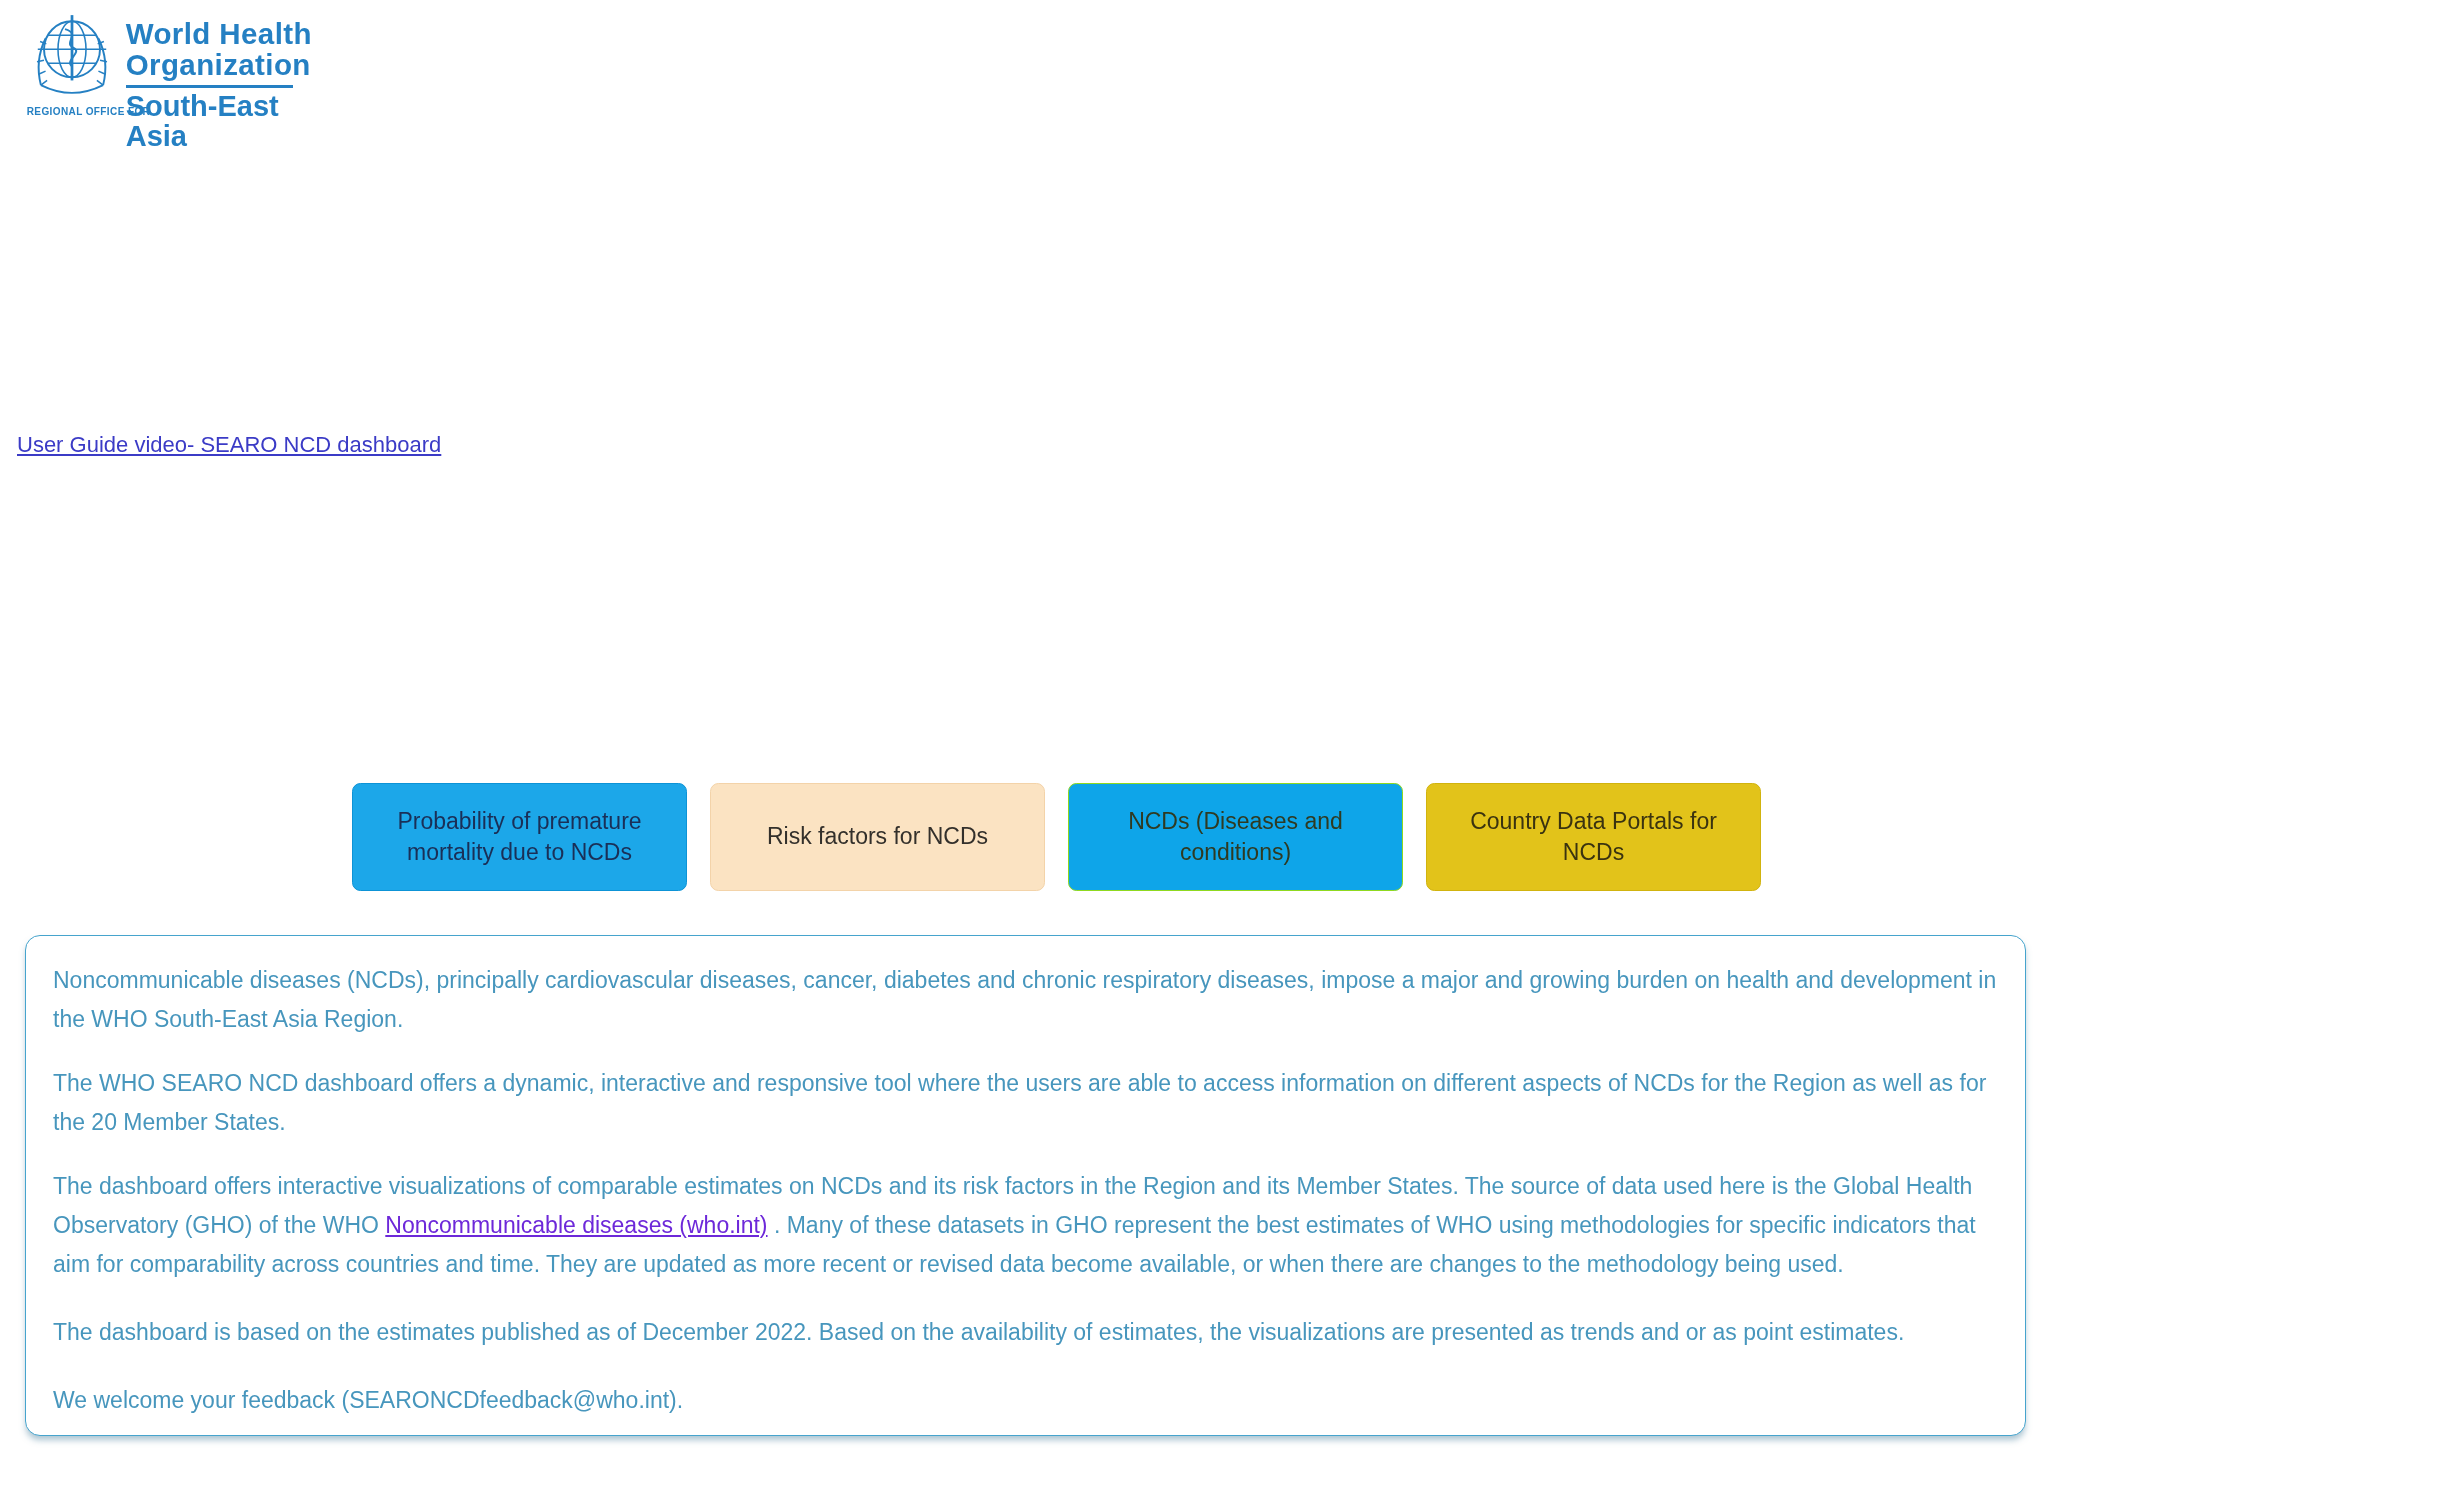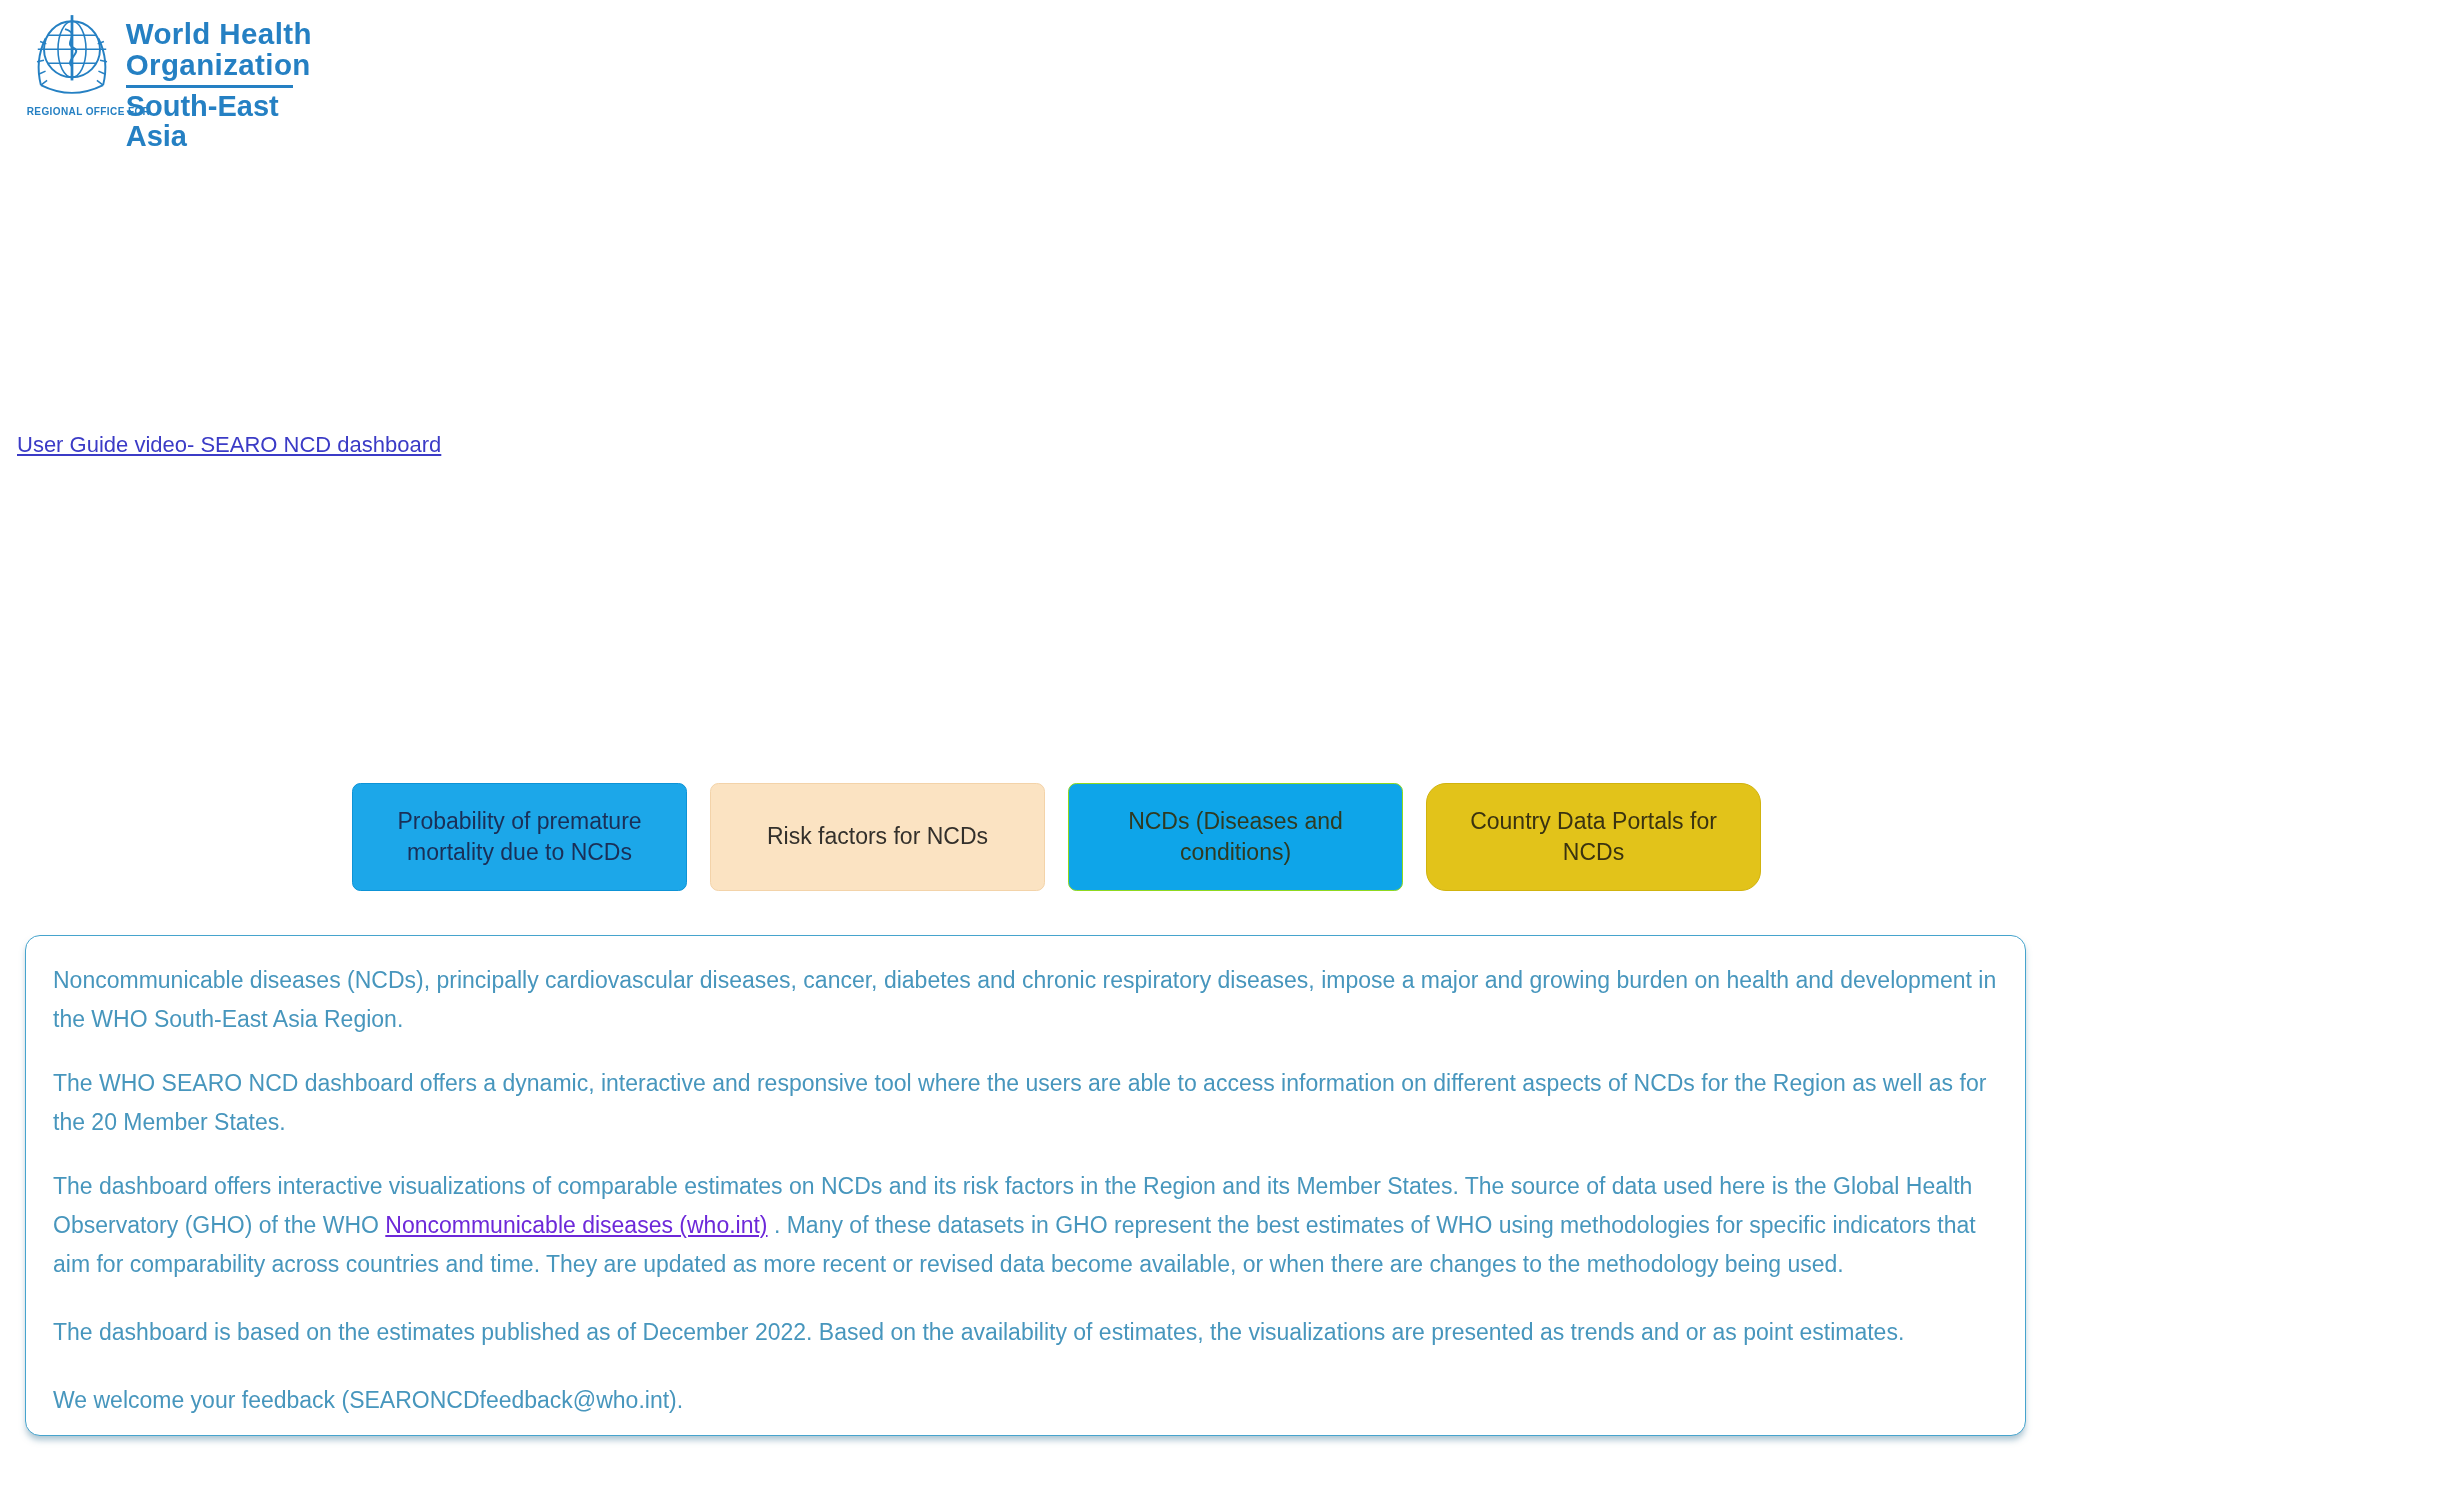--- a/index.html
+++ b/index.html
@@ -76,21 +76,21 @@
   <nav class="btn-row">
     <div class="nav-btn" style="background: rgb(28, 167, 233); color: rgb(26, 47, 87); border-color: rgb(13, 147, 214);">
       <span>Probability of premature mortality due to NCDs</span>
     </div>
     <div class="nav-btn" style="background: rgb(251, 227, 194); color: rgb(51, 48, 43); border-color: rgb(243, 211, 169);">
       <span>Risk factors for NCDs</span>
     </div>
     <div class="nav-btn" style="background: #0ea5e9; color: rgb(47, 58, 33); border-color: rgb(143, 217, 31);">
       <span>NCDs (Diseases and conditions)</span>
     </div>
-    <div class="nav-btn" style="background: rgb(226, 195, 26); color: rgb(58, 51, 16); border-color: rgb(209, 179, 14); border-radius: 20px;">
+    <div class="nav-btn" style="background: rgb(226, 195, 26); color: rgb(58, 51, 16); border-color: rgb(209, 179, 14);">
       <span>Country Data Portals for NCDs</span>
     </div>
   </nav>
 
   <section class="intro">
     <p>Noncommunicable diseases (NCDs), principally cardiovascular diseases, cancer, diabetes and chronic respiratory diseases, impose a major and growing burden on health and development in the WHO South-East Asia Region.</p>
     <p>The WHO SEARO NCD dashboard offers a dynamic, interactive and responsive tool where the users are able to access information on different aspects of NCDs for the Region as well as for the 20 Member States.</p>
     <p class="gap-lg"><span>The dashboard offers interactive visualizations of comparable estimates on NCDs and its risk factors in the Region and its Member States. The source of data used here is the Global Health Observatory (GHO) of the WHO </span><a class="inline-link">Noncommunicable diseases (who.int)</a><span> . Many of these datasets in GHO represent the best estimates of WHO using methodologies for specific indicators that aim for comparability across countries and time. They are updated as more recent or revised data become available, or when there are changes to the methodology being used.</span></p>
     <p class="gap-lg">The dashboard is based on the estimates published as of December 2022. Based on the availability of estimates, the visualizations are presented as trends and or as point estimates.</p>
     <p>We welcome your feedback (SEARONCDfeedback@who.int).</p>

